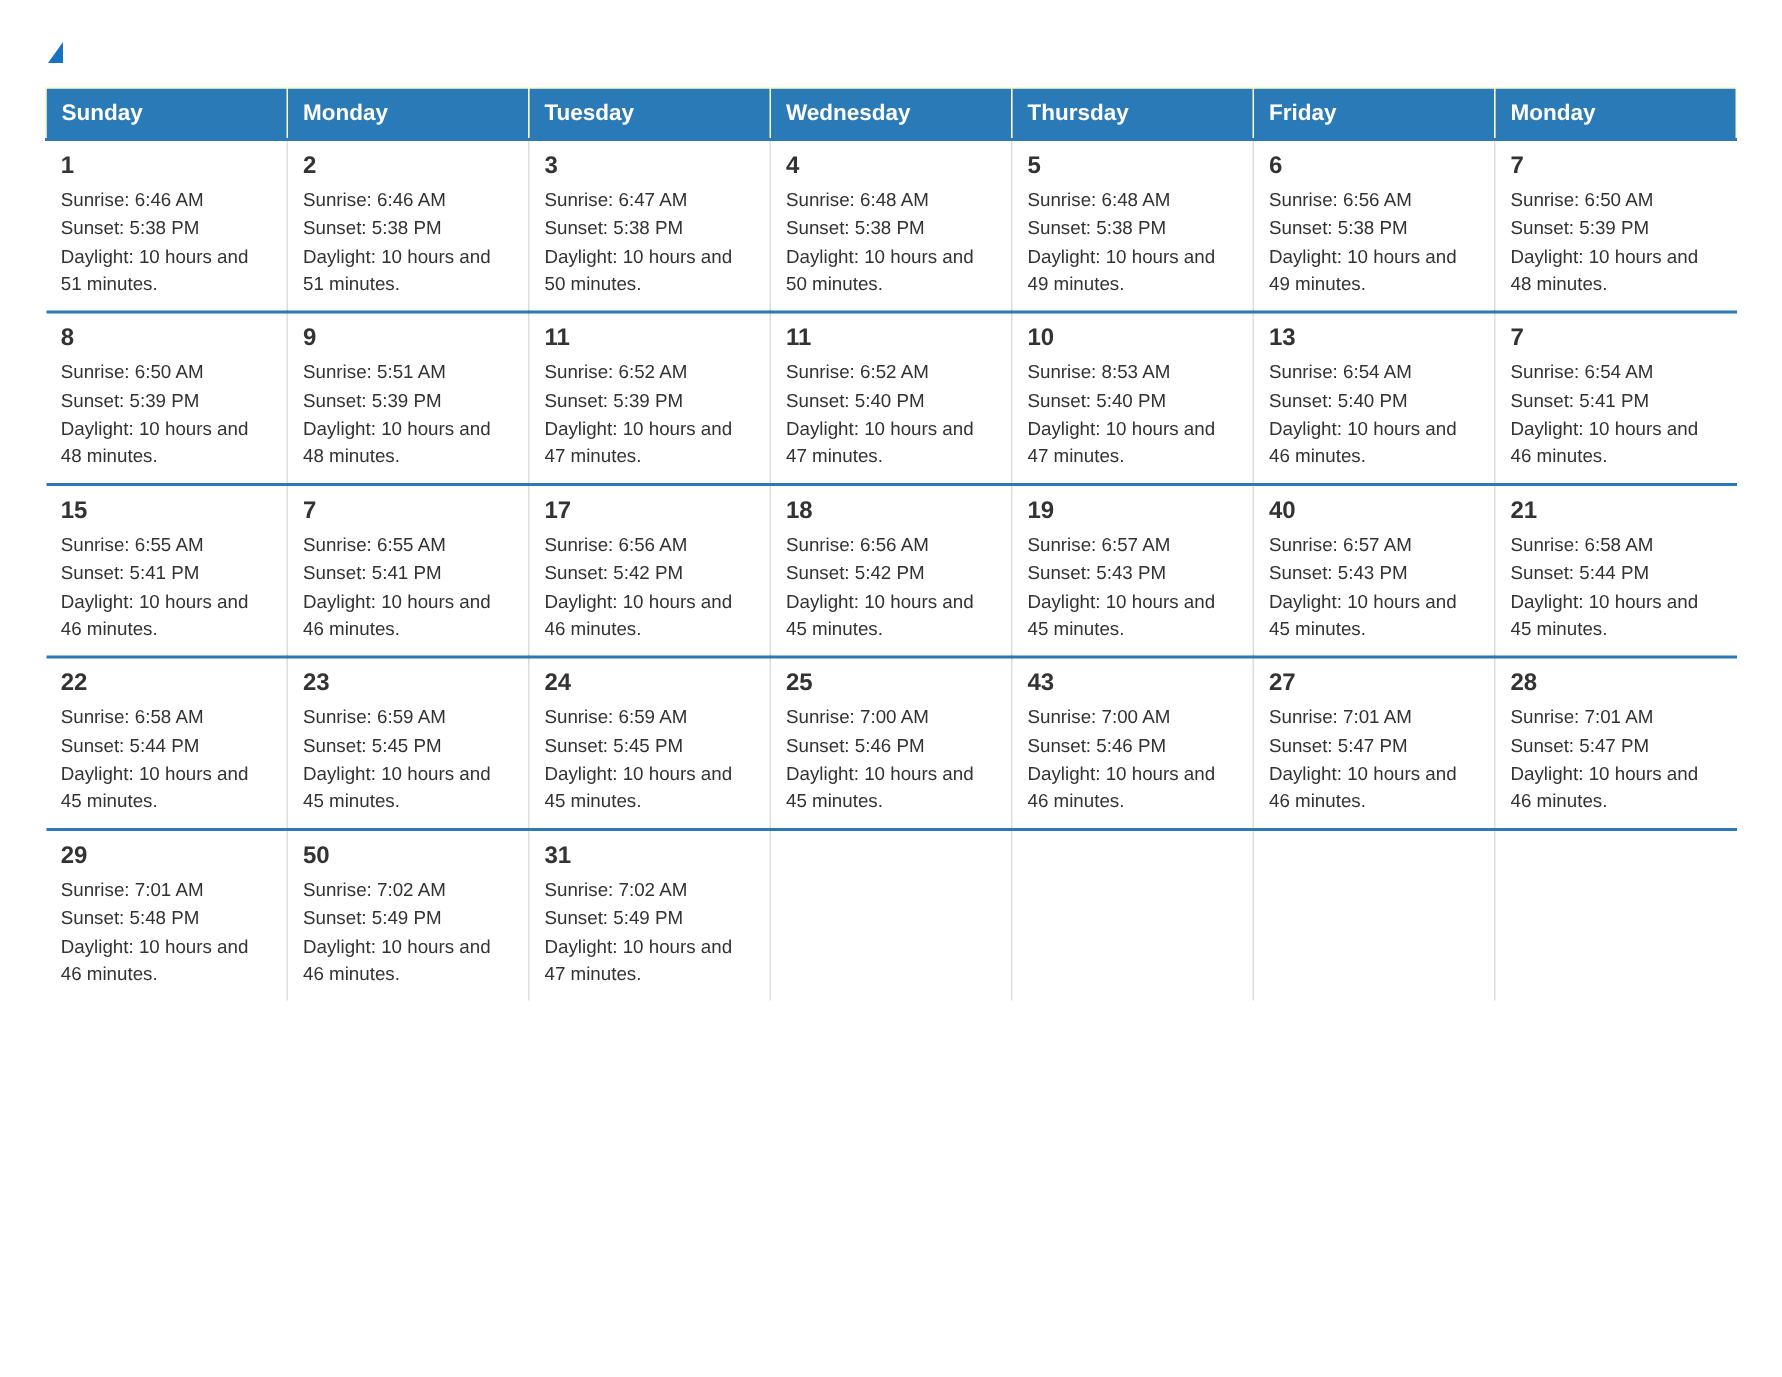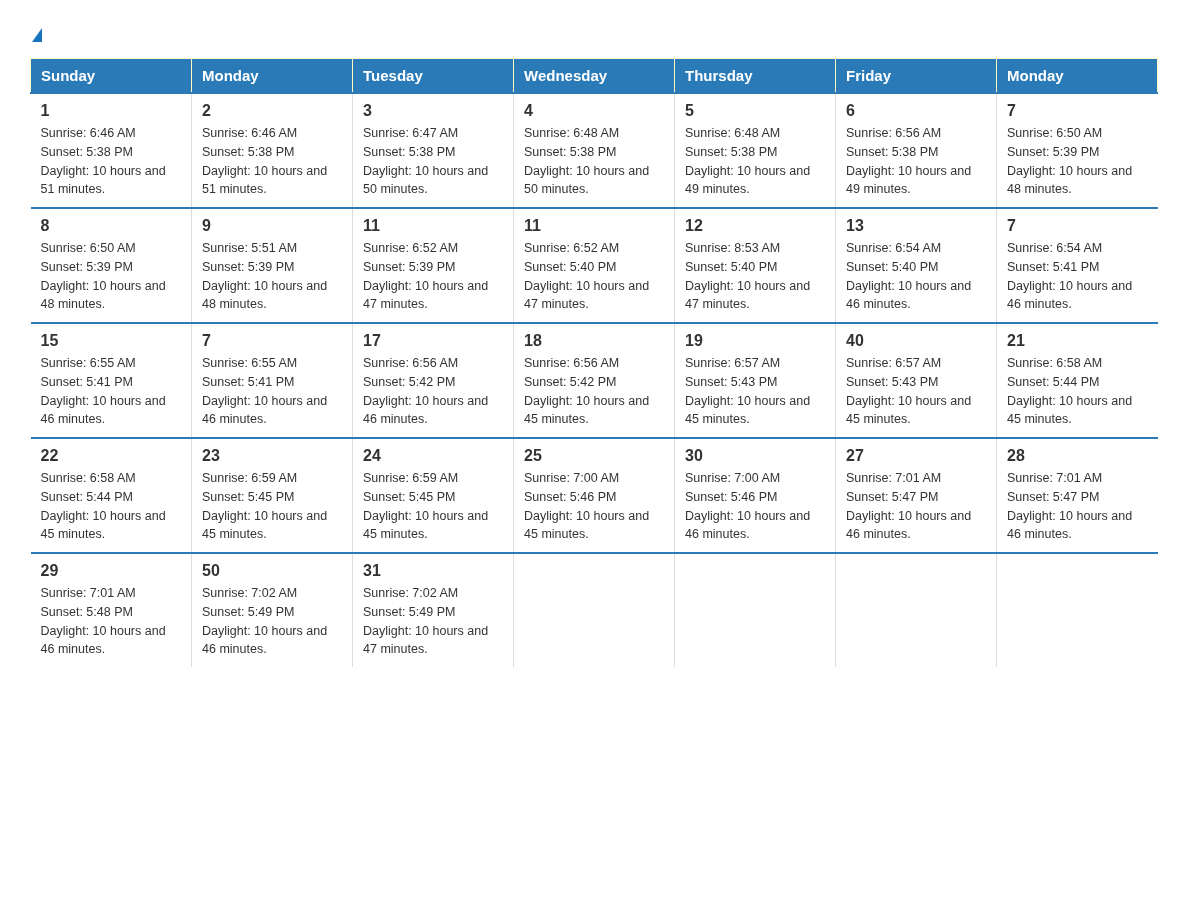--- a/index.html
+++ b/index.html
@@ -222,21 +222,21 @@
       </td>
           <td>
         <span class="day-num">11</span>
         <div class="day-info">
           <span>Sunrise: 6:52 AM</span><br>
           <span>Sunset: 5:40 PM</span><br>
           <span>Daylight: 10 hours and 47 minutes.</span>
         </div>
       </td>
           <td>
-        <span class="day-num">12</span>
+        <span class="day-num">10</span>
         <div class="day-info">
           <span>Sunrise: 8:53 AM</span><br>
           <span>Sunset: 5:40 PM</span><br>
           <span>Daylight: 10 hours and 47 minutes.</span>
         </div>
       </td>
           <td>
         <span class="day-num">13</span>
         <div class="day-info">
           <span>Sunrise: 6:54 AM</span><br>
@@ -338,21 +338,21 @@
       </td>
           <td>
         <span class="day-num">25</span>
         <div class="day-info">
           <span>Sunrise: 7:00 AM</span><br>
           <span>Sunset: 5:46 PM</span><br>
           <span>Daylight: 10 hours and 45 minutes.</span>
         </div>
       </td>
           <td>
-        <span class="day-num">30</span>
+        <span class="day-num">43</span>
         <div class="day-info">
           <span>Sunrise: 7:00 AM</span><br>
           <span>Sunset: 5:46 PM</span><br>
           <span>Daylight: 10 hours and 46 minutes.</span>
         </div>
       </td>
           <td>
         <span class="day-num">27</span>
         <div class="day-info">
           <span>Sunrise: 7:01 AM</span><br>

